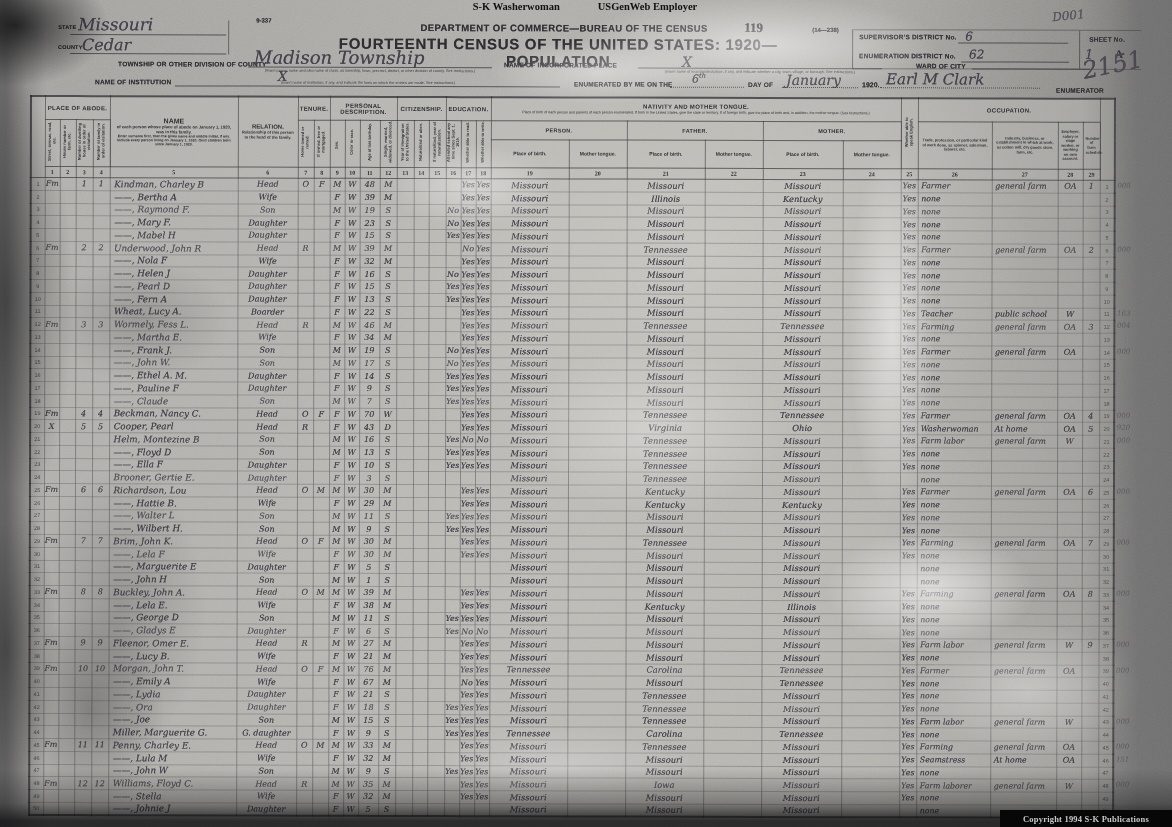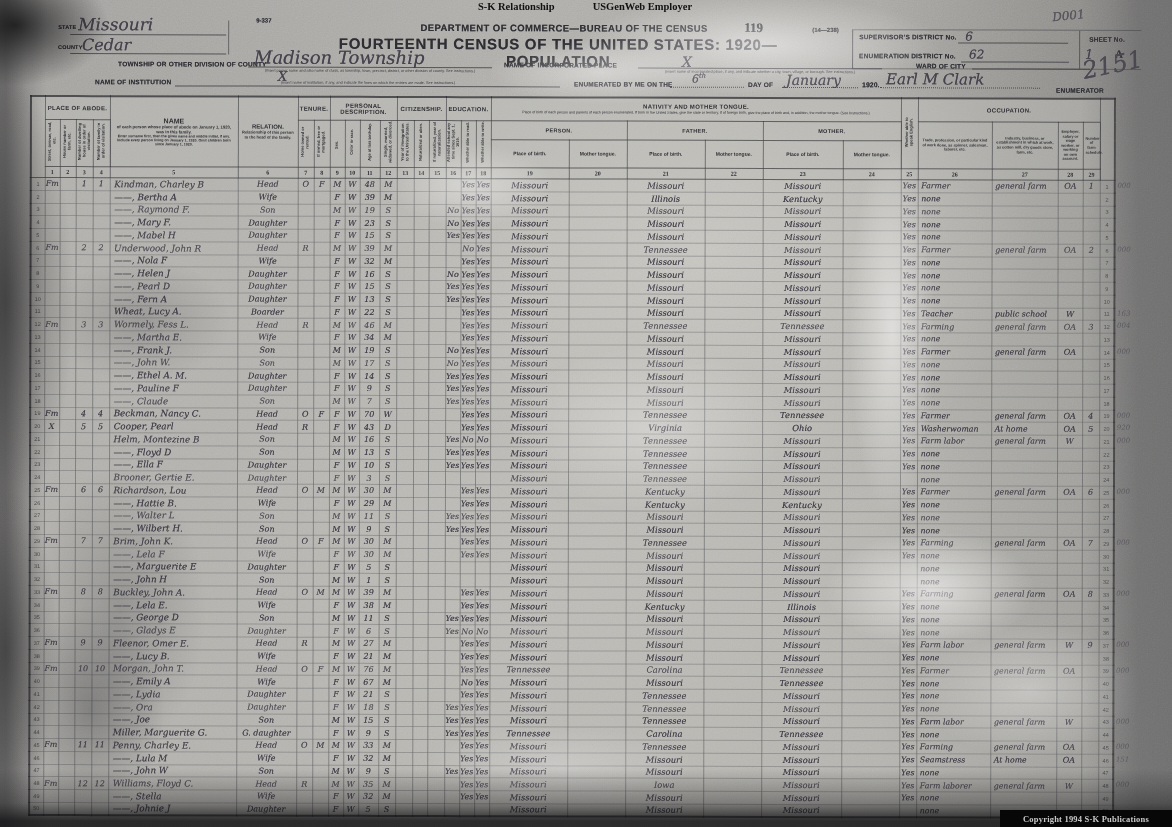--- a/index.html
+++ b/index.html
@@ -102,21 +102,21 @@
 
   <svg class="noise" width="1172" height="827">
     <filter id="n">
         <feTurbulence type="fractalNoise" baseFrequency="0.8" numOctaves="2" stitchTiles="stitch"></feTurbulence>
         <feColorMatrix type="saturate" values="0"></feColorMatrix>
       </filter>
     <rect width="100%" height="100%" filter="url(#n)" opacity="0.18"></rect>
   </svg>
 
   <div class="abs credits">
-    <span>S-K Relationship</span>
+    <span>S-K Washerwoman</span>
     <span>USGenWeb Employer</span>
   </div>
 
   <div class="content">
 
     <div class="abs pr formno">9-337</div>
     <div class="abs pr dept">DEPARTMENT OF COMMERCE—BUREAU OF THE CENSUS</div>
     <div class="abs pr stamp119">119</div>
     <div class="abs pr formcode">(14—238)</div>
     <div class="abs pr title">FOURTEENTH CENSUS OF THE UNITED STATES: 1920—POPULATION</div>

